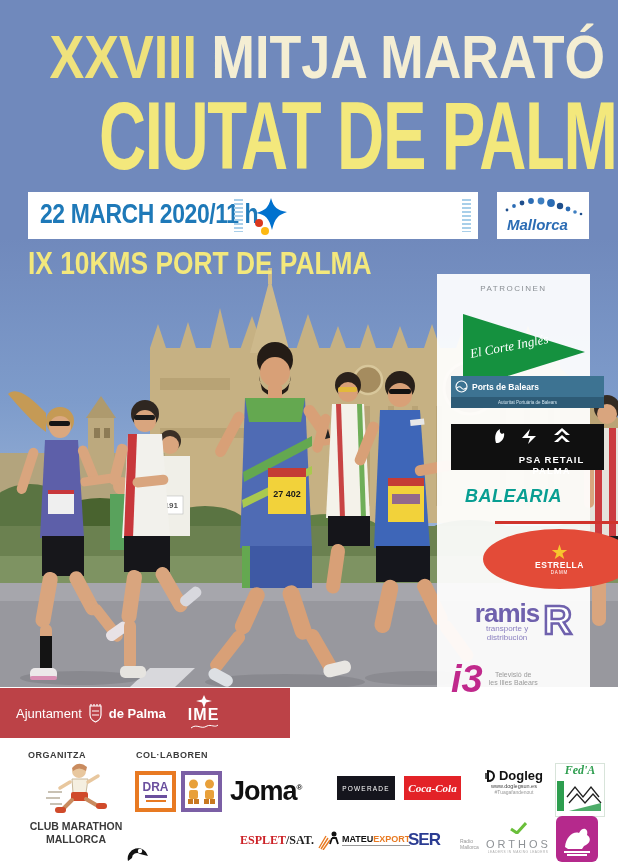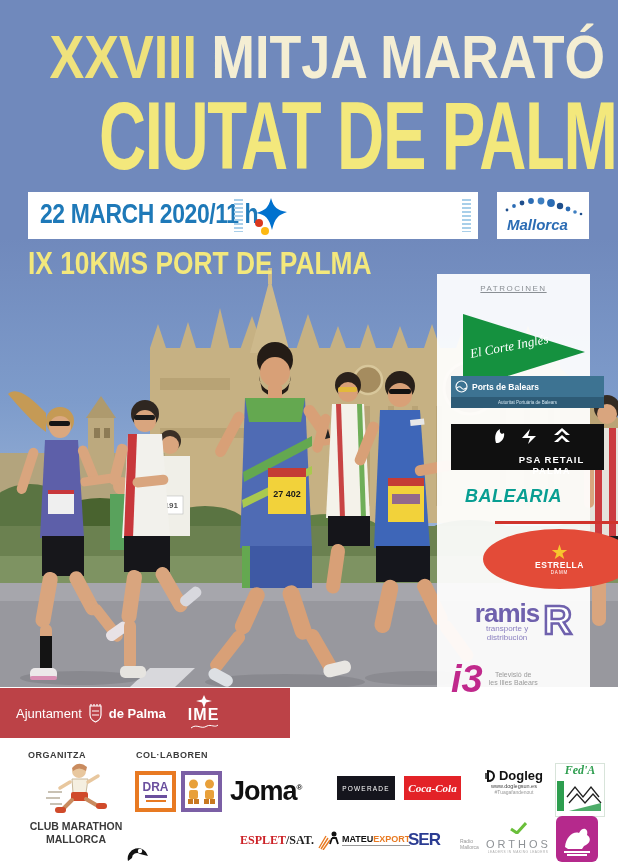--- a/index.html
+++ b/index.html
@@ -23,21 +23,21 @@
   .mallorca-text{left:10px;top:24px;font-size:15px;font-weight:800;font-style:italic;color:#2B6CB4;}
   .subtitle{left:28px;top:246px;font-size:31px;font-weight:800;color:#F3E87C;
             transform:scaleX(0.85);transform-origin:left;white-space:nowrap;z-index:3;}
   
   .photo{left:0;top:238px;z-index:1;}
   
   .bottom-bg{left:0;top:687px;width:618px;height:177px;background:#fff;z-index:1;}
   
   .panel{left:437px;top:274px;width:153px;height:436px;background:rgba(255,255,255,0.93);z-index:2;}
   .panel .abs{left:0;width:153px;text-align:center;}
-  .sp-heading{top:10px;font-size:8px;letter-spacing:1.5px;color:#8A8F94;text-decoration:underline;}
+  .sp-heading{top:10px;font-size:8px;letter-spacing:1.5px;color:#8A8F94;}
   .sp-corte{top:30px;left:10px!important;width:133px;}
   .sp-ports{top:102px;left:14px!important;width:124px;text-align:left;}
   .ports-top{background:#3D7392;height:21px;display:flex;align-items:center;gap:4px;padding:0 4px;}
   .ports-top span{color:#fff;font-size:8.5px;font-weight:700;}
   .ports-bot{background:#2E5B76;height:11px;color:#CFE3EE;font-size:4.5px;text-align:center;line-height:11px;}
   .sp-psa{top:150px;left:14px!important;width:124px;height:46px;background:#101010;}
   .psa-text{color:#fff;font-size:9.5px;letter-spacing:1px;font-weight:600;margin-top:2px;padding-left:48px;}
   .sp-balearia{top:212px;font-size:18px;font-weight:800;font-style:italic;color:#089E92;letter-spacing:0.5px;}
   .sp-dash{top:247px;left:58px!important;width:36px;height:3px;background:#D0342C;}
   .sp-estrella{top:255px;left:46px!important;width:60px;height:60px;background:#E34B38;border-radius:50%;

